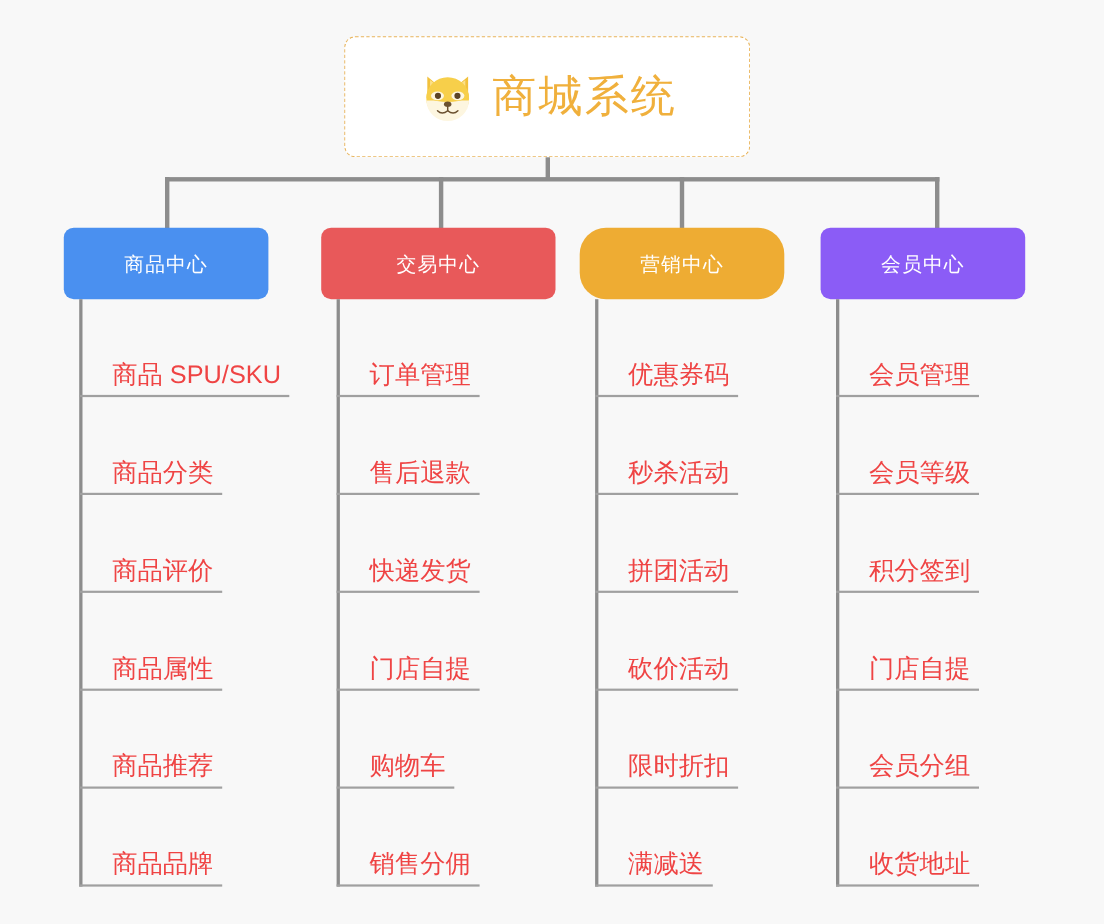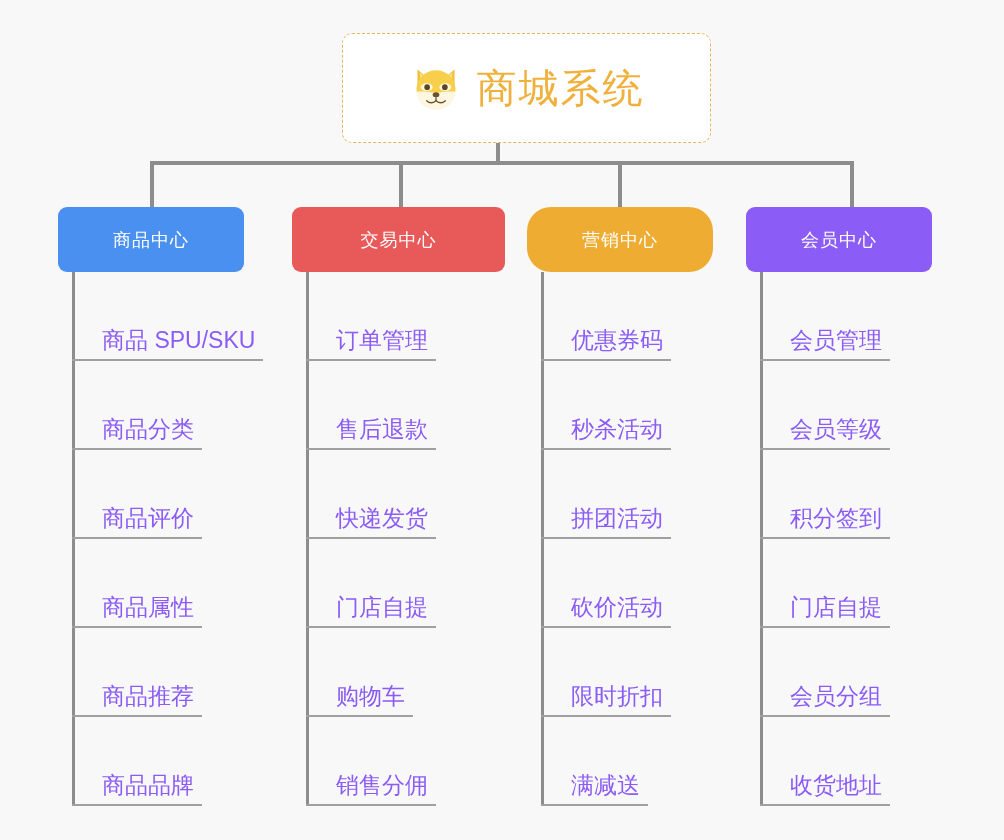--- a/index.html
+++ b/index.html
@@ -21,21 +21,20 @@
     position: absolute;
     left: 313px; top: 33px;
     width: 369px; height: 110px;
     background: #ffffff;
     border: 1px dashed #e9b55c;
     border-radius: 10px;
     display: flex;
     align-items: center;
     justify-content: center;
     gap: 14px;
-    margin-left: 29px;
   }
   #root-node .shiba { width: 54px; height: 54px; display:block; flex: none; }
   #root-title {
     font-size: 40px;
     color: #f0b03c;
     letter-spacing: 2px;
     line-height: 1;
     white-space: nowrap;
   }
 
@@ -79,21 +78,21 @@
     align-items: flex-end;
     position: relative;
   }
   .leaf-line {
     border-bottom: 2px solid #a0a0a0;
     padding: 0 8px 6px 30px;
     display: inline-block;
   }
   .leaf-label {
     font-size: 23px;
-    color: #8b5cf6;
+    color: #ef4444;
     white-space: nowrap;
     line-height: 1.15;
   }
 </style>
 </head>
 <body>
 
 <div id="canvas">
 
   <div id="root-node">

